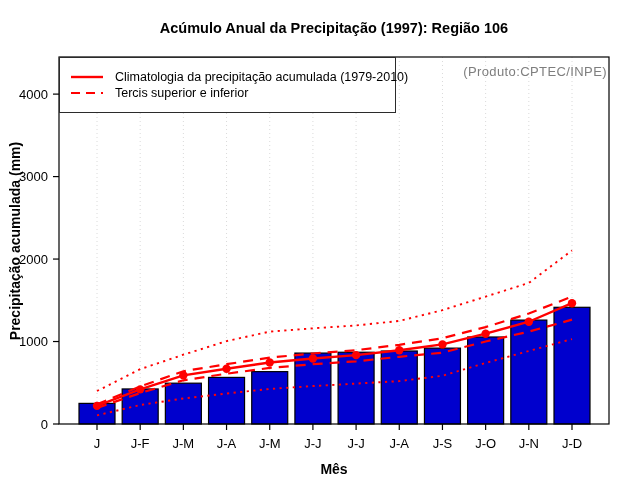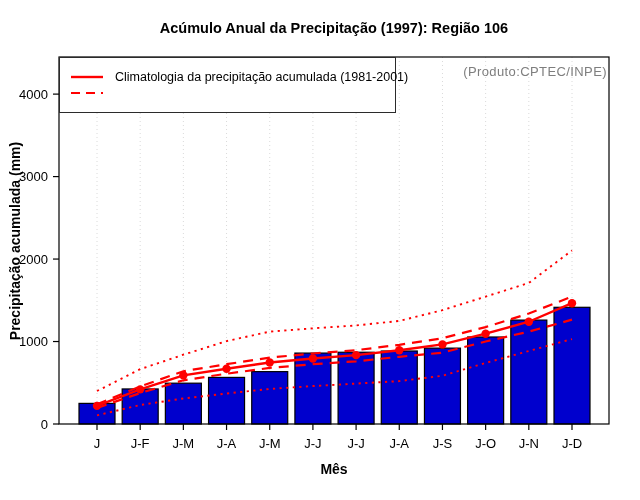--- a/index.html
+++ b/index.html
@@ -106,26 +106,27 @@
       <circle cx="485.6363636363636" cy="333.6932584269663" r="4.2" fill="#FF0000"></circle>
       <circle cx="528.8181818181818" cy="321.7348314606742" r="4.2" fill="#FF0000"></circle>
       <circle cx="572" cy="303.1786516853933" r="4.2" fill="#FF0000"></circle>
     </svg>
 
   <div class="legend">
     <div class="legend-row">
       <svg class="legend-sample" width="34" height="6">
         <line x1="1" y1="3" x2="33" y2="3" stroke="#FF0000" stroke-width="2.4"></line>
       </svg>
-      <span class="legend-label">Climatologia da precipitação acumulada (1981-2001)</span>
+      <span class="legend-label">Climatologia da precipitação acumulada (1979-2010)</span>
     </div>
     <div class="legend-row">
       <svg class="legend-sample" width="34" height="6">
         <line x1="1" y1="3" x2="33" y2="3" stroke="#FF0000" stroke-width="2.2" stroke-dasharray="9,6"></line>
       </svg>
+      <span class="legend-label">Tercis superior e inferior</span>
     </div>
   </div>
 
   <div class="watermark">(Produto:CPTEC/INPE)</div>
 
   <div class="xlabel">Mês</div>
   <div class="ylabel">Precipitação acumulada (mm)</div>
 
 </div>
 

